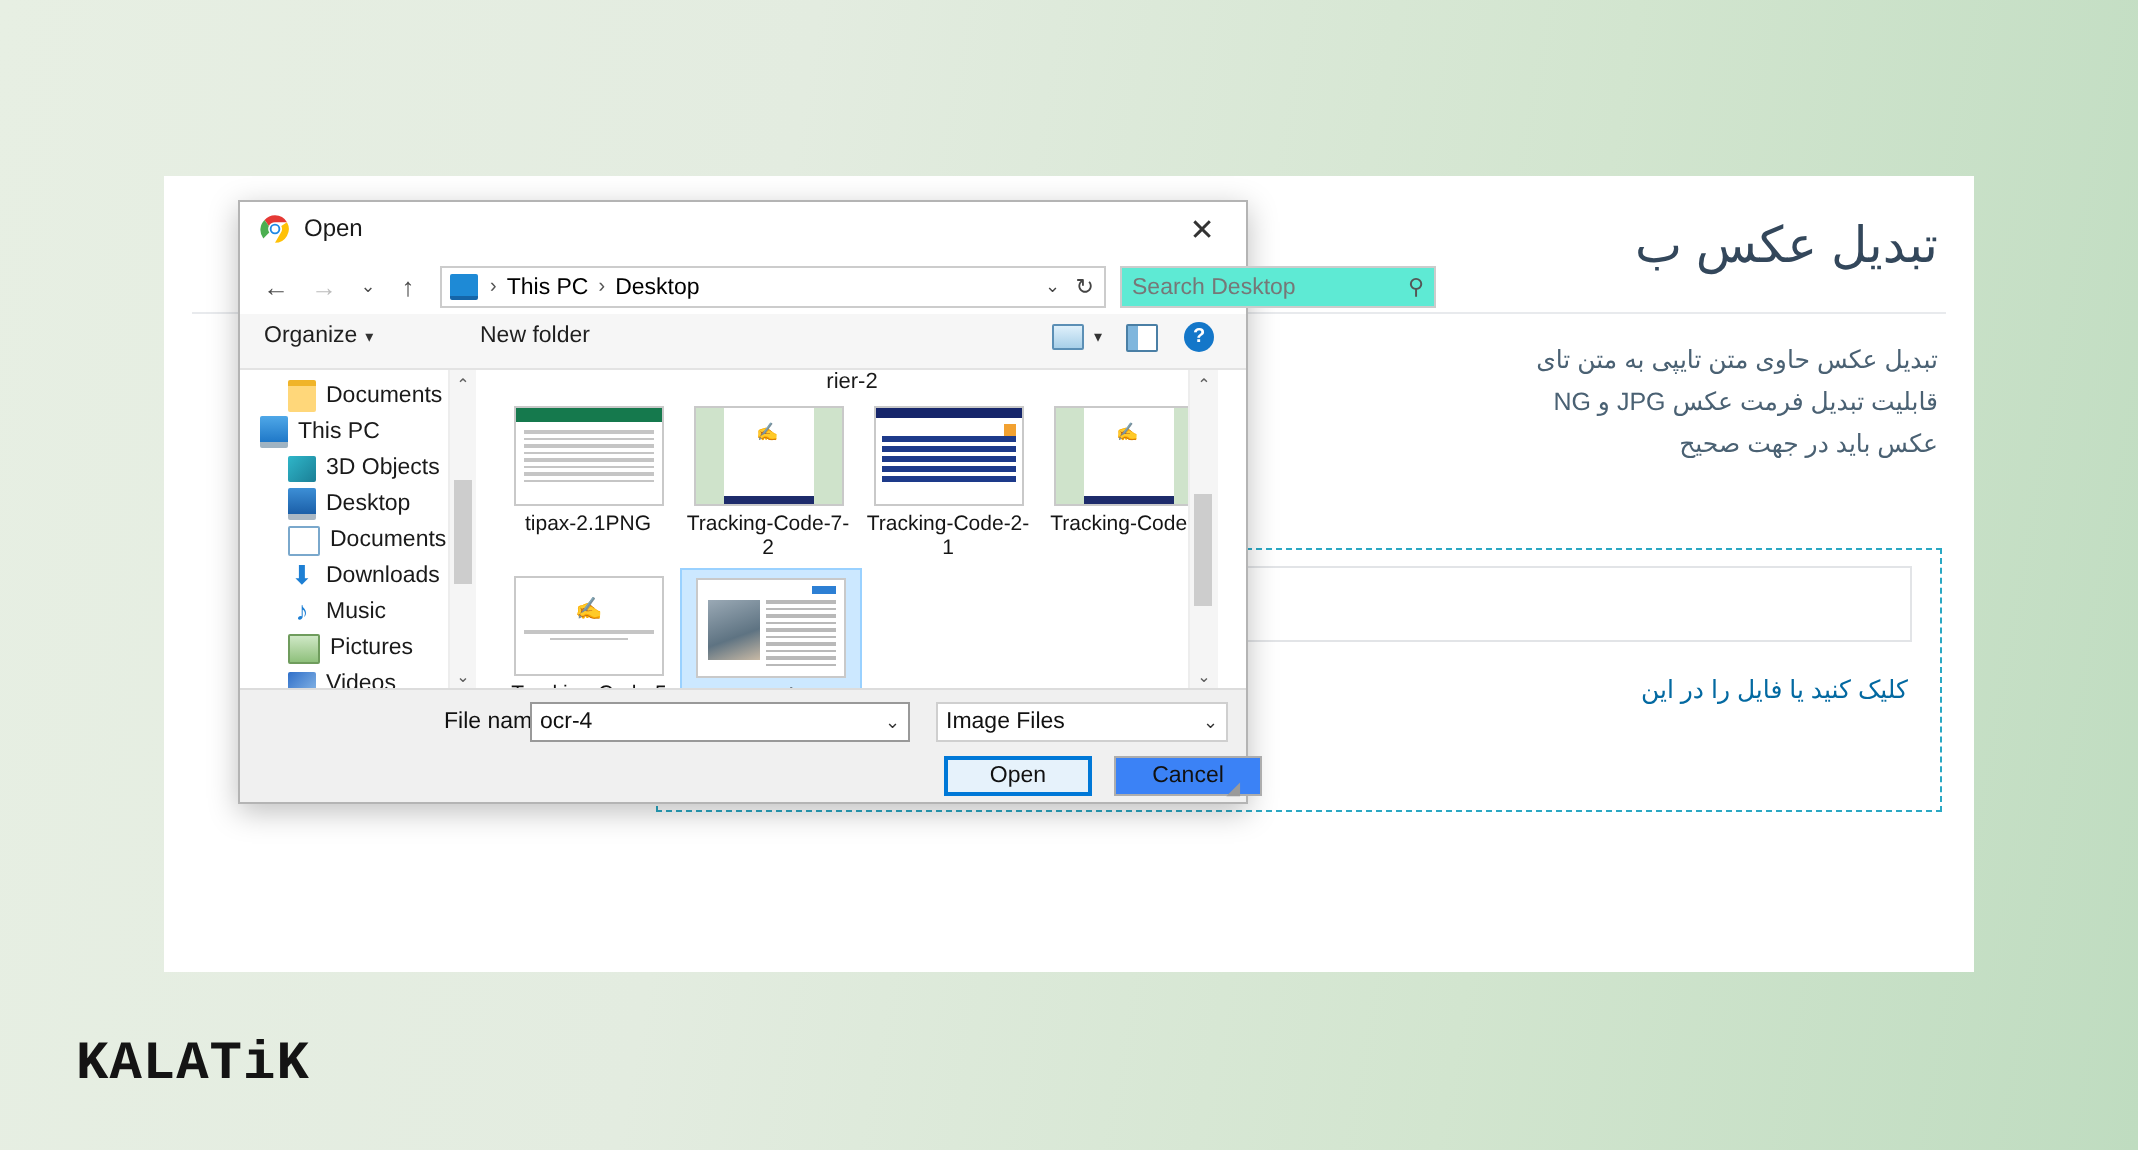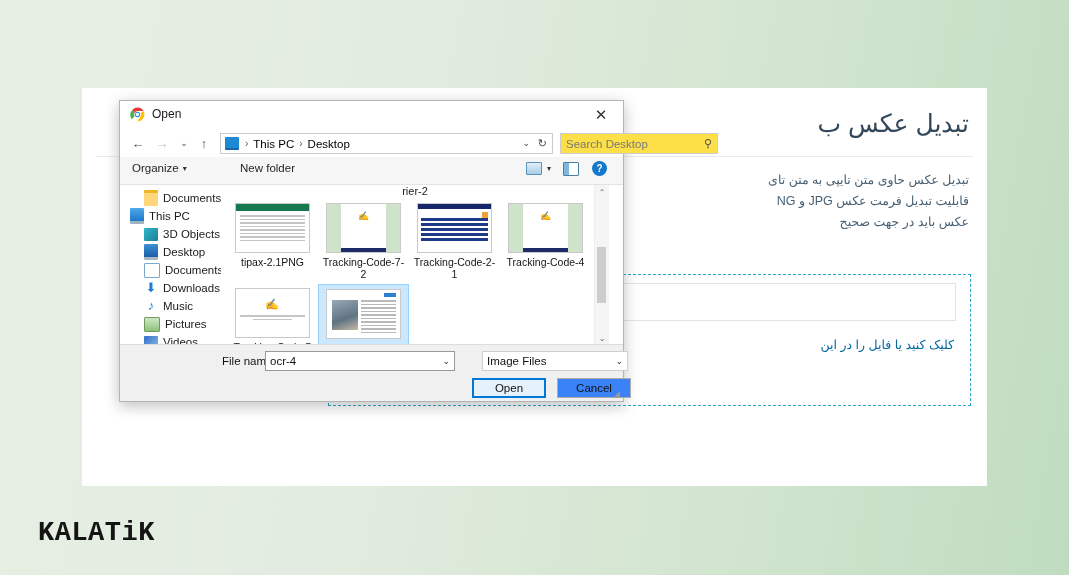--- a/index.html
+++ b/index.html
@@ -84,21 +84,21 @@
     display:flex;align-items:center;padding-left:4px;
   }
   #pc-icon{width:14px;height:11px;background:#1e8ad6;border-radius:1px;margin-right:3px;
            border-bottom:2px solid #1565a8;}
   .crumb{font-size:11.5px;color:#000;padding:0 2px;}
   .sep{font-size:10px;color:#555;padding:0 3px;}
   #addr-chevron{position:absolute;right:22px;top:4px;font-size:9px;color:#444;}
   #refresh{position:absolute;right:5px;top:3px;font-size:11px;color:#444;}
   #searchbox{
     position:absolute;left:440px;top:4px;width:158px;height:21px;
-    border:1px solid #cccccc;background:#fde047;box-sizing:border-box;
+    border:1px solid #cccccc;background:#5eead4;box-sizing:border-box;
     display:flex;align-items:center;padding:0 5px;justify-content:space-between;
   }
   #search-ph{font-size:11.5px;color:#777;}
   #search-icon{font-size:11px;color:#555;}
 
   #toolbar{height:27px;background:#f6f6f6;border-bottom:1px solid #dedede;position:relative;}
   .tb-item{
     position:absolute;top:5px;font-size:11.5px;color:#1f1f1f;
     display:flex;align-items:center;gap:4px;
   }
@@ -136,21 +136,21 @@
   .ic-pic{background:linear-gradient(#cfe8c6,#8fc07c);border:1px solid #6f9c5d;}
   .ic-vid{background:linear-gradient(135deg,#2f6fc9,#8fbce8);}
 
   #sb-scroll{position:absolute;left:104px;top:0;width:13px;height:100%;
              background:#f5f5f5;border-left:1px solid #ededed;}
   .sc-arrow{height:14px;display:flex;align-items:center;justify-content:center;
             font-size:8px;color:#606060;}
   .sc-thumb{position:absolute;left:2px;width:9px;background:#cdcdcd;}
 
   
-  #filepane{position:absolute;left:101px;top:0;right:14px;height:100%;background:#fff;
+  #filepane{position:absolute;left:123px;top:0;right:14px;height:100%;background:#fff;
             overflow:hidden;}
   #partial-row{position:absolute;left:0;right:0;top:0;height:14px;text-align:center;
                font-size:11px;color:#1a1a1a;}
   .file-grid{position:absolute;left:6px;top:14px;right:0;}
   .file-row{display:flex;}
   .file-cell{width:91px;margin-right:0;padding-top:4px;text-align:center;}
   .file-cell.sel{background:#cce8ff;border:1px solid #99d1ff;box-sizing:border-box;}
   .thumb{width:73px;height:48px;margin:0 auto;border:1px solid #c9c9c9;background:#fff;
          position:relative;overflow:hidden;}
   .fname{font-size:10.5px;color:#151515;line-height:12px;margin-top:3px;
@@ -179,21 +179,21 @@
              background:#f5f5f5;border-left:1px solid #ededed;}
 
   
   #bottom{position:absolute;left:0;bottom:0;right:0;height:56px;background:#f0f0f0;
           border-top:1px solid #dcdcdc;}
   #fn-label{position:absolute;left:102px;top:10px;font-size:11.5px;color:#111;}
   #fn-input{position:absolute;left:145px;top:6px;width:190px;height:20px;
             border:1px solid #999;background:#fff;box-sizing:border-box;
             display:flex;align-items:center;justify-content:space-between;padding:0 4px;
             font-size:11.5px;color:#111;}
-  #type-select{position:absolute;left:362px;top:6px;width:146px;height:20px;
+  #type-select{position:absolute;left:348px;top:6px;width:146px;height:20px;
             border:1px solid #cfcfcf;background:#fff;box-sizing:border-box;
             display:flex;align-items:center;justify-content:space-between;padding:0 4px;
             font-size:11.5px;color:#111;}
   .mini-caret{font-size:9px;color:#333;}
   .dlg-btn{position:absolute;top:33px;height:20px;font-size:11.5px;color:#111;
            display:flex;align-items:center;justify-content:center;background:#3b82f6;
            border:1px solid #adadad;box-sizing:border-box;}
   #btn-open{left:352px;width:74px;background:#e6f2fb;border:2px solid #0078d7;}
   #btn-cancel{left:437px;width:74px;}
   #resizer{position:absolute;right:3px;bottom:2px;font-size:9px;color:#9a9a9a;}

